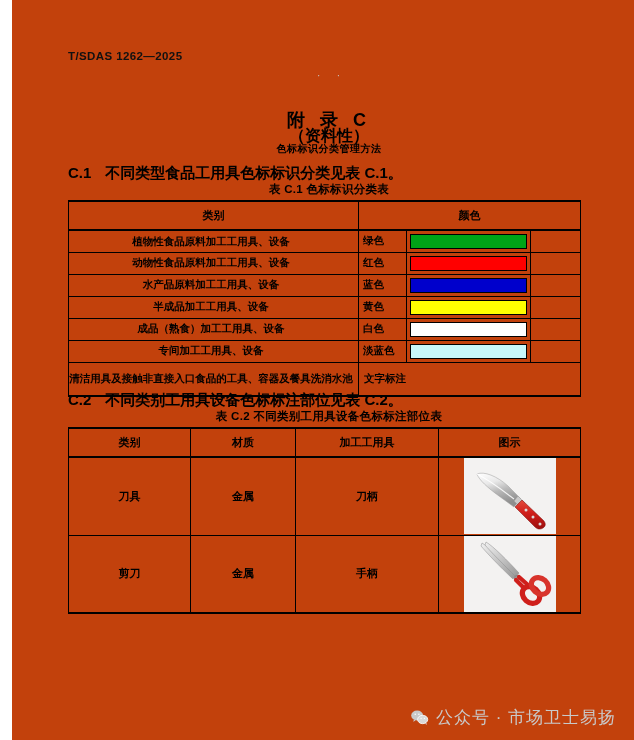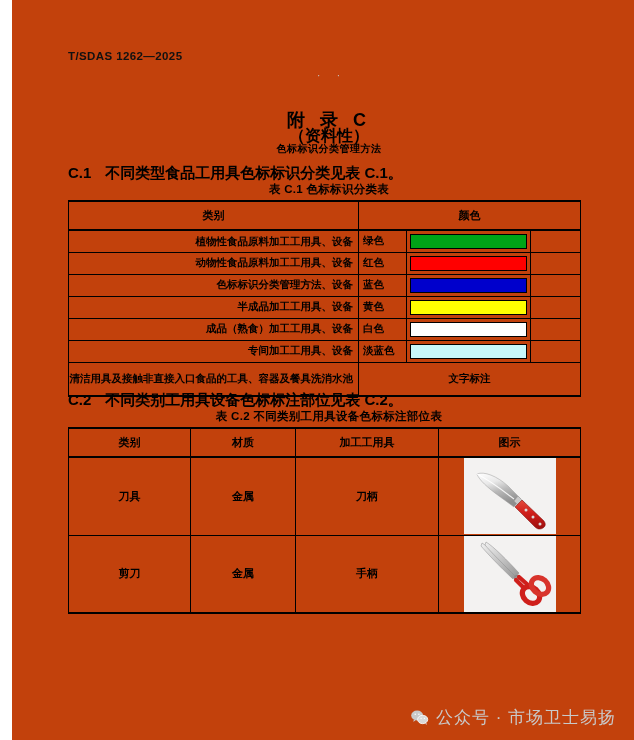--- a/index.html
+++ b/index.html
@@ -76,35 +76,35 @@
 
   
   #table-c1 { left:56px; top:200px; width:512px; }
   #table-c1 td { font-size:10.5px; font-weight:700; }
   #table-c1 .hd {
     text-align:center; height:18px; font-size:11px; font-weight:700;
     border-bottom:2px solid #000;
   }
   #table-c1 .cat {
     padding:3px 5px 3px 0; height:22px; line-height:1.25;
-    text-align:right; vertical-align:middle;
+    text-align:center; vertical-align:middle;
   }
   #table-c1 .cat.two-line { height:34px; }
   #table-c1 .colorname {
     padding:3px 4px; text-align:left; vertical-align:middle; width:48px;
   }
   #table-c1 .swatchcell {
     padding:2px 3px; vertical-align:middle;
   }
   .swatch {
     height:15px; width:100%;
     border:1px solid #000;
   }
   #table-c1 .textmark {
-    padding:3px 5px; vertical-align:middle; text-align:center;
+    padding:3px 5px; vertical-align:middle; text-align:left;
   }
   .tbl-topline { border-top:2px solid #000 !important; }
   .tbl-botline { border-bottom:2px solid #000 !important; }
 
   
   #table-c2 { left:56px; top:427px; width:512px; }
   #table-c2 th, #table-c2 td {
     border:1px solid #000;
     text-align:center; vertical-align:middle;
     font-size:11px; font-weight:700;
@@ -174,21 +174,21 @@
       <tr>
         <td class="cat">动物性食品原料加工工用具、设备</td>
         <td class="colorname">红色</td>
         <td class="swatchcell">
           <div class="swatch" style="background: rgb(255, 0, 0);"></div>
         </td>
         <td></td>
       </tr>
 
       <tr>
-        <td class="cat">色标标识分类管理方法、设备</td>
+        <td class="cat">水产品原料加工工用具、设备</td>
         <td class="colorname">蓝色</td>
         <td class="swatchcell">
           <div class="swatch" style="background: rgb(0, 0, 204);"></div>
         </td>
         <td></td>
       </tr>
 
       <tr>
         <td class="cat">半成品加工工用具、设备</td>
         <td class="colorname">黄色</td>

